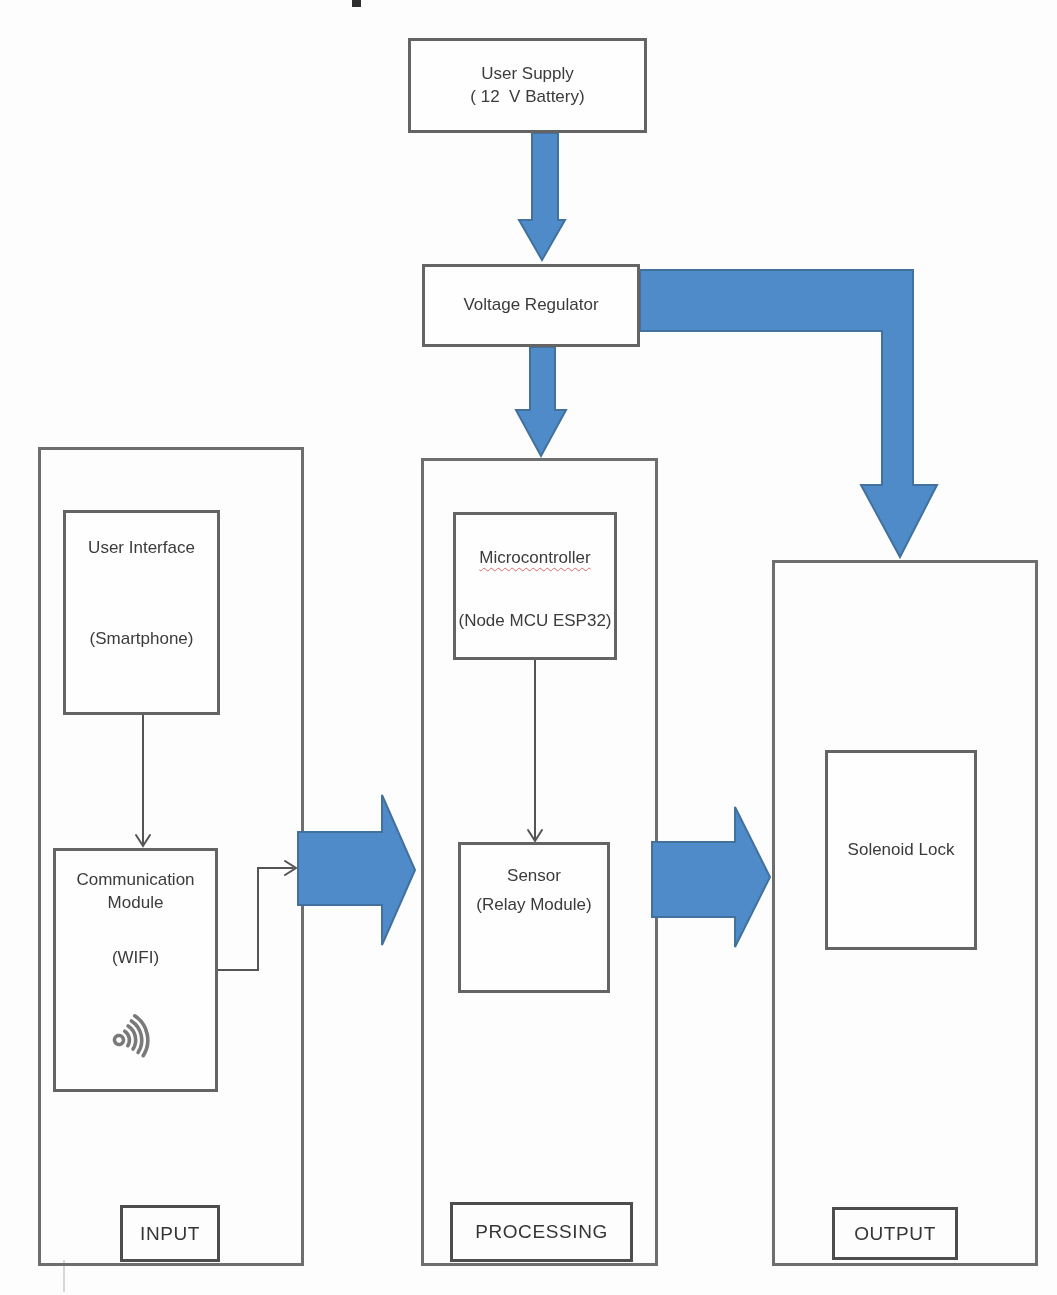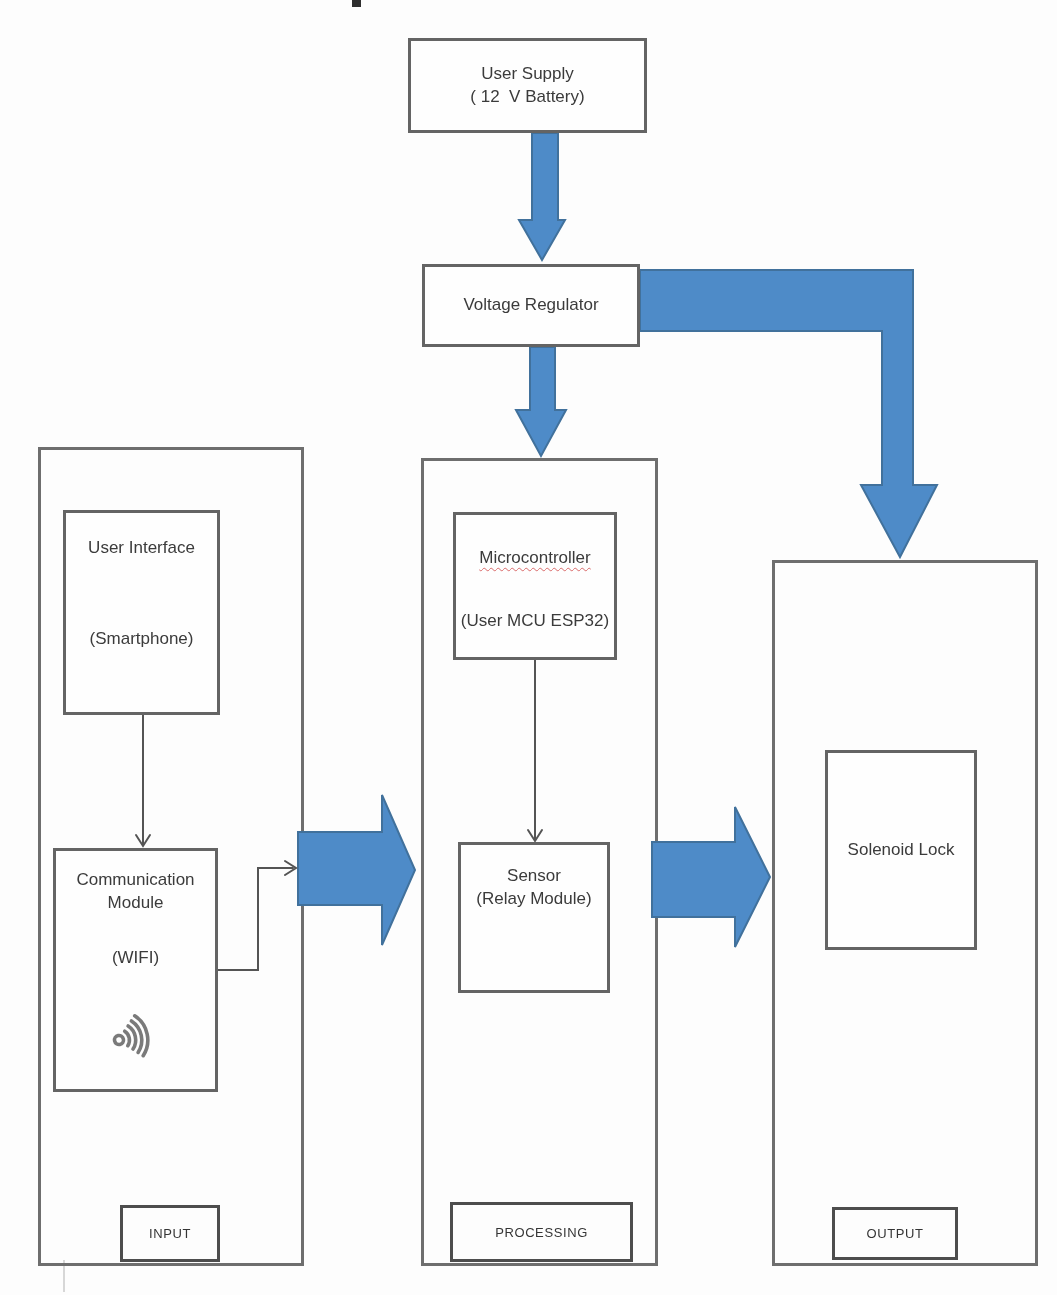--- a/index.html
+++ b/index.html
@@ -13,39 +13,39 @@
   }
   .node{
     position:absolute;border:3px solid #646464;background:#fefefe;z-index:3;
     display:flex;flex-direction:column;align-items:center;text-align:center;
     font-size:17px;line-height:1.35;box-sizing:border-box;white-space:pre-wrap;
   }
   .node .ln{display:block;}
   .seclabel{
     position:absolute;border:3px solid #4d4d4d;background:#fdfdfd;z-index:4;
     display:flex;align-items:center;justify-content:center;
-    font-size:13px;letter-spacing:0.6px;color:#353535;box-sizing:border-box;
+    font-size:19px;letter-spacing:0.6px;color:#353535;box-sizing:border-box;
   }
   .spellcheck{
     text-decoration-line:underline;text-decoration-style:wavy;
     text-decoration-color:#d96a6a;text-decoration-thickness:1px;
     text-underline-offset:4px;
   }
   
   #power-supply{left:408px;top:38px;width:239px;height:95px;justify-content:center;}
   #voltage-regulator{left:422px;top:264px;width:218px;height:83px;justify-content:center;}
   #input-container{left:38px;top:447px;width:260px;height:813px;}
   #processing-container{left:421px;top:458px;width:231px;height:802px;}
   #output-container{left:772px;top:560px;width:260px;height:700px;}
   #user-interface{left:63px;top:510px;width:157px;height:205px;padding-top:24px;gap:68px;}
   #communication-module{left:53px;top:848px;width:165px;height:244px;padding-top:18px;}
   #communication-module .wifi{margin-top:30px;}
   #communication-module .l3{margin-top:32px;}
   #microcontroller{left:453px;top:512px;width:164px;height:148px;padding-top:32px;gap:40px;}
-  #sensor{left:458px;top:842px;width:152px;height:151px;padding-top:20px;}
+  #sensor{left:458px;top:842px;width:152px;height:151px;padding-top:20px;gap:6px;}
   #solenoid-lock{left:825px;top:750px;width:152px;height:200px;justify-content:center;}
   #input-label{left:120px;top:1205px;width:100px;height:57px;}
   #processing-label{left:450px;top:1202px;width:183px;height:60px;}
   #output-label{left:832px;top:1207px;width:126px;height:53px;}
   .artifact-dot{position:absolute;left:352px;top:0;width:9px;height:7px;background:#2f2f2f;z-index:5;}
   .artifact-line{position:absolute;left:63px;top:1260px;width:2px;height:32px;background:#d7d7d7;z-index:0;}
 </style>
 </head>
 <body>
 
@@ -108,21 +108,21 @@
         <path d="M21.4,32.6 A10.5,10.5 0 0 1 21.4,47.4"></path>
         <path d="M25.8,28.2 A16.7,16.7 0 0 1 25.8,51.8"></path>
         <path d="M30.1,23.9 A22.8,22.8 0 0 1 30.1,56.1"></path>
         <path d="M34.4,19.6 A29,29 0 0 1 34.4,60.4"></path>
       </g>
     </svg>
   </div>
 
   <div class="node" id="microcontroller">
     <span class="ln spellcheck">Microcontroller</span>
-    <span class="ln">(User MCU ESP32)</span>
+    <span class="ln">(Node MCU ESP32)</span>
   </div>
 
   <div class="node" id="sensor">
     <span class="ln">Sensor</span>
     <span class="ln">(Relay Module)</span>
   </div>
 
   <div class="node" id="solenoid-lock">
     <span class="ln">Solenoid Lock</span>
   </div>

